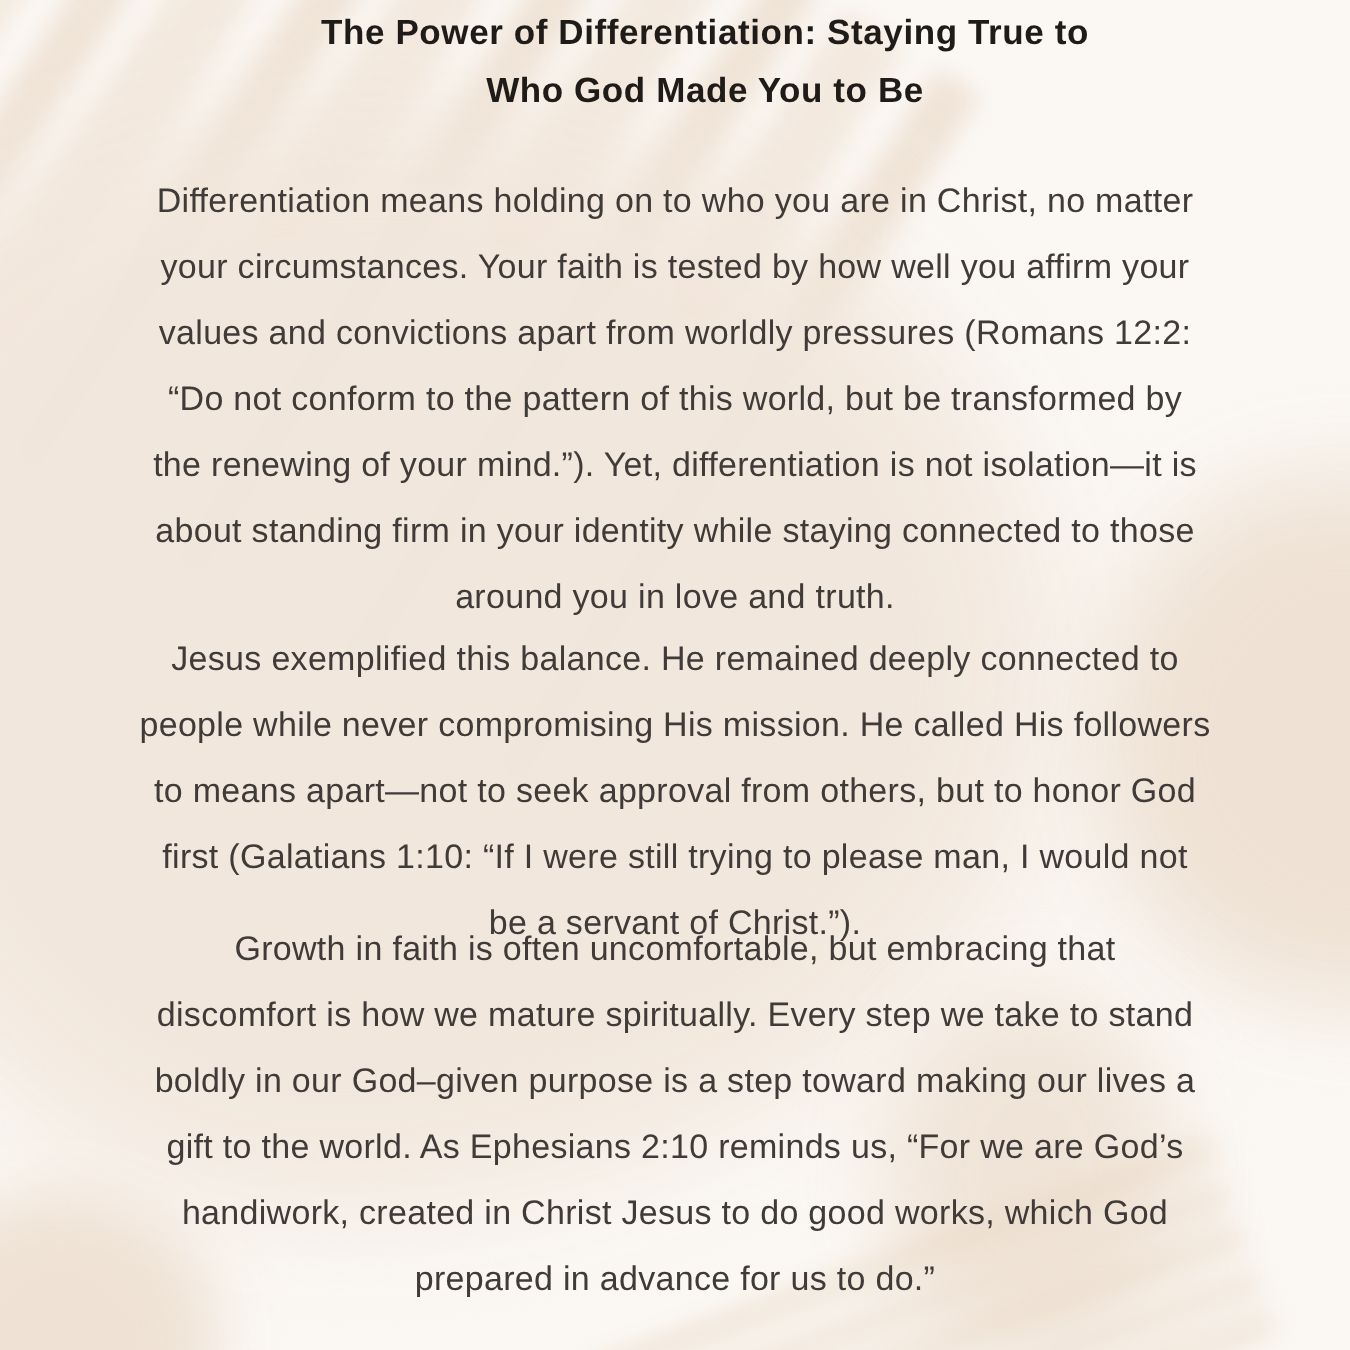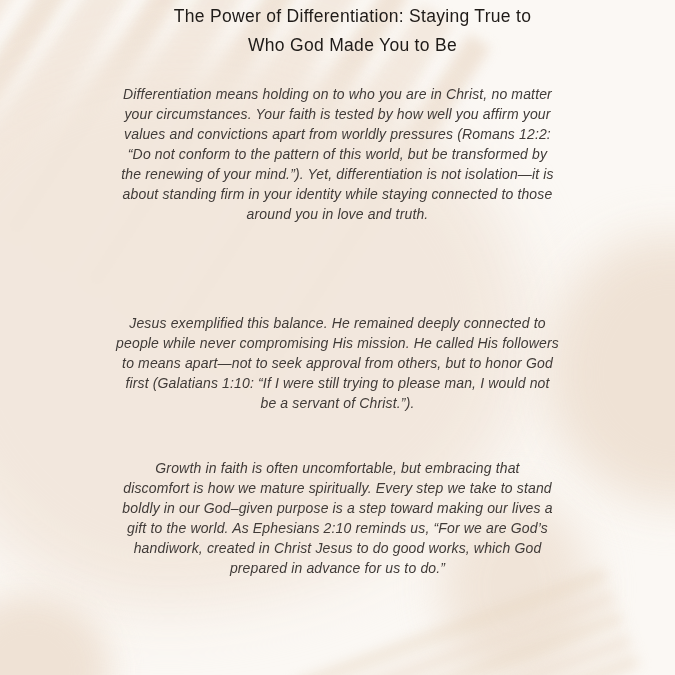--- a/index.html
+++ b/index.html
@@ -71,33 +71,32 @@
   .textblock {
     position: absolute;
     left: 0; right: 0;
     padding: 0 14px;
     text-align: center;
     white-space: pre-line;
   }
   .title {
     top: 2px;
     font-size: 17.5px;
-    font-weight: 400;
+    font-weight: 700;
     line-height: 28.5px;
     letter-spacing: 0.3px;
     color: var(--title-text, #1f1b18);
     margin-left: 30px;
   }
   .para {
-    font-size: 14px;
+    font-size: 17px;
     font-weight: 400;
-    line-height: 20px;
+    line-height: 33px;
     letter-spacing: 0.15px;
     color: var(--body-text, #403b38);
-    font-style: italic;
   }
   .para-1 { top: 84px; }
   .para-2 { top: 313px; }
   .para-3 { top: 458px; }
 </style>
 </head>
 <body>
 
 <div class="canvas">
 

